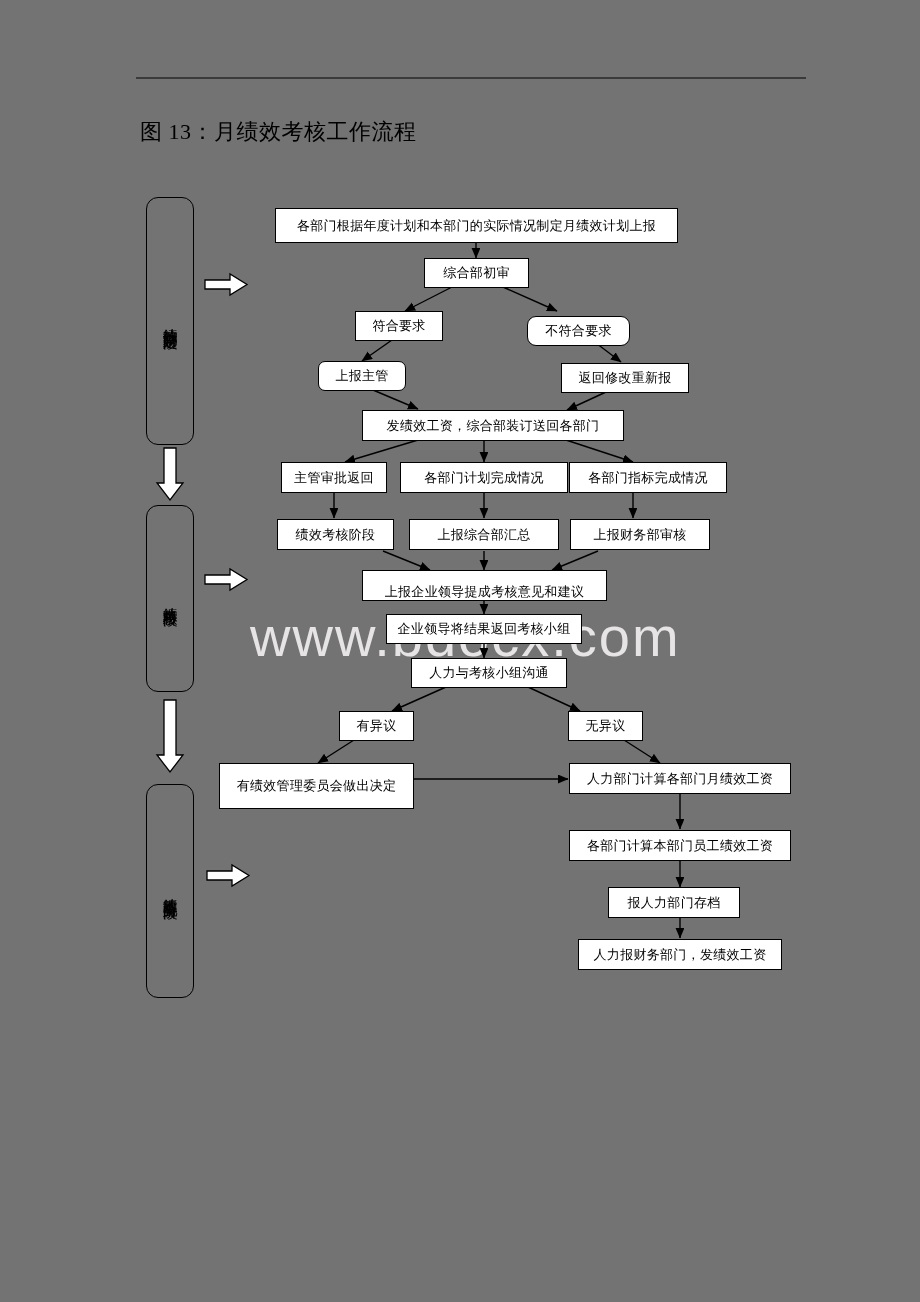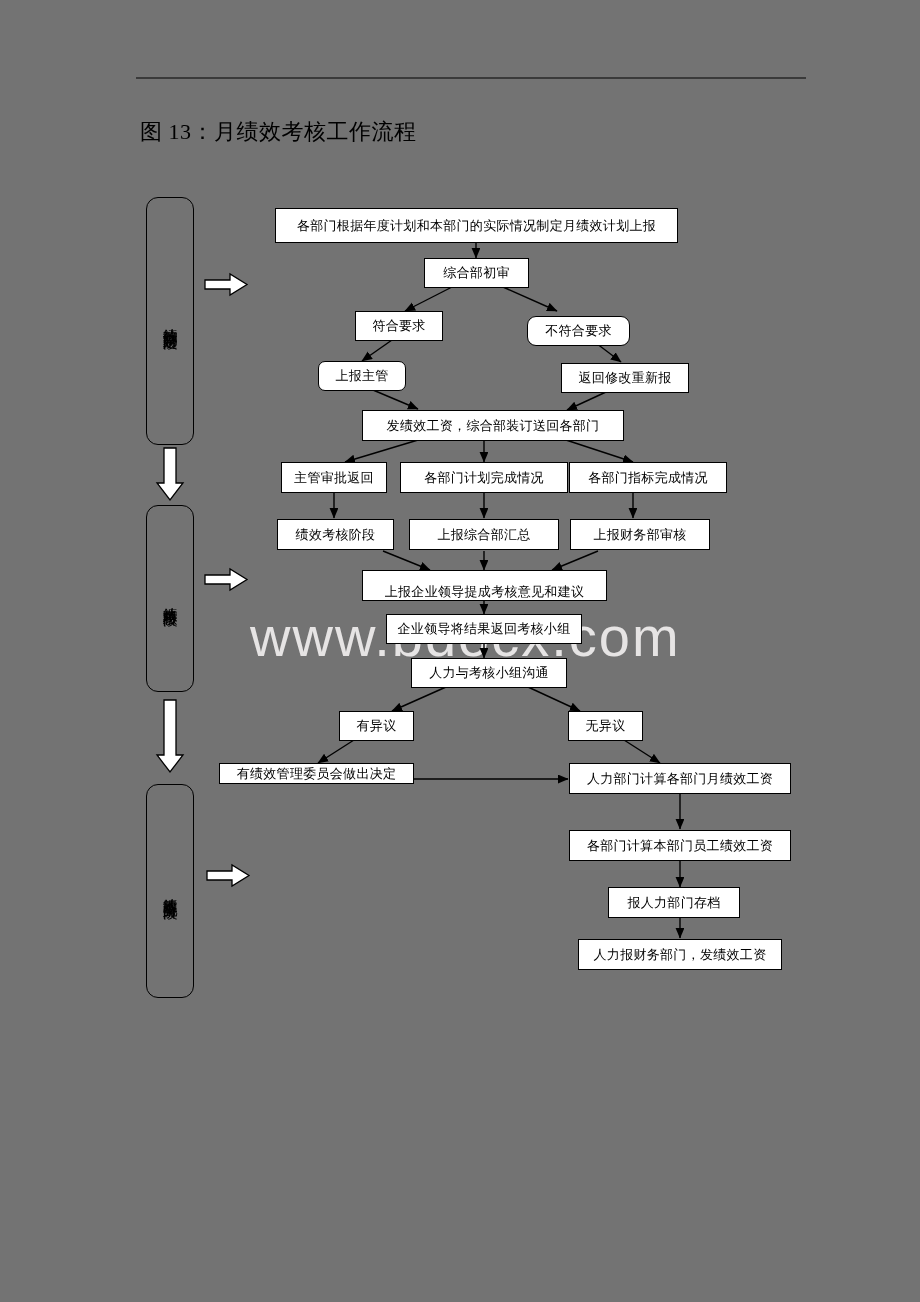--- a/index.html
+++ b/index.html
@@ -295,21 +295,21 @@
     </div>
 
     <div class="node" style="left:339px; top:711px; width:75px; height:30px;">
       <span>有异议</span>
     </div>
 
     <div class="node" style="left:568px; top:711px; width:75px; height:30px;">
       <span>无异议</span>
     </div>
 
-    <div class="node" style="left:219px; top:763px; width:195px; height:21px;">
+    <div class="node" style="left:219px; top:763px; width:195px; height:46px;">
       <span>有绩效管理委员会做出决定</span>
     </div>
 
     <div class="node" style="left:569px; top:763px; width:222px; height:31px;">
       <span>人力部门计算各部门月绩效工资</span>
     </div>
 
     <div class="node" style="left:569px; top:830px; width:222px; height:31px;">
       <span>各部门计算本部门员工绩效工资</span>
     </div>

